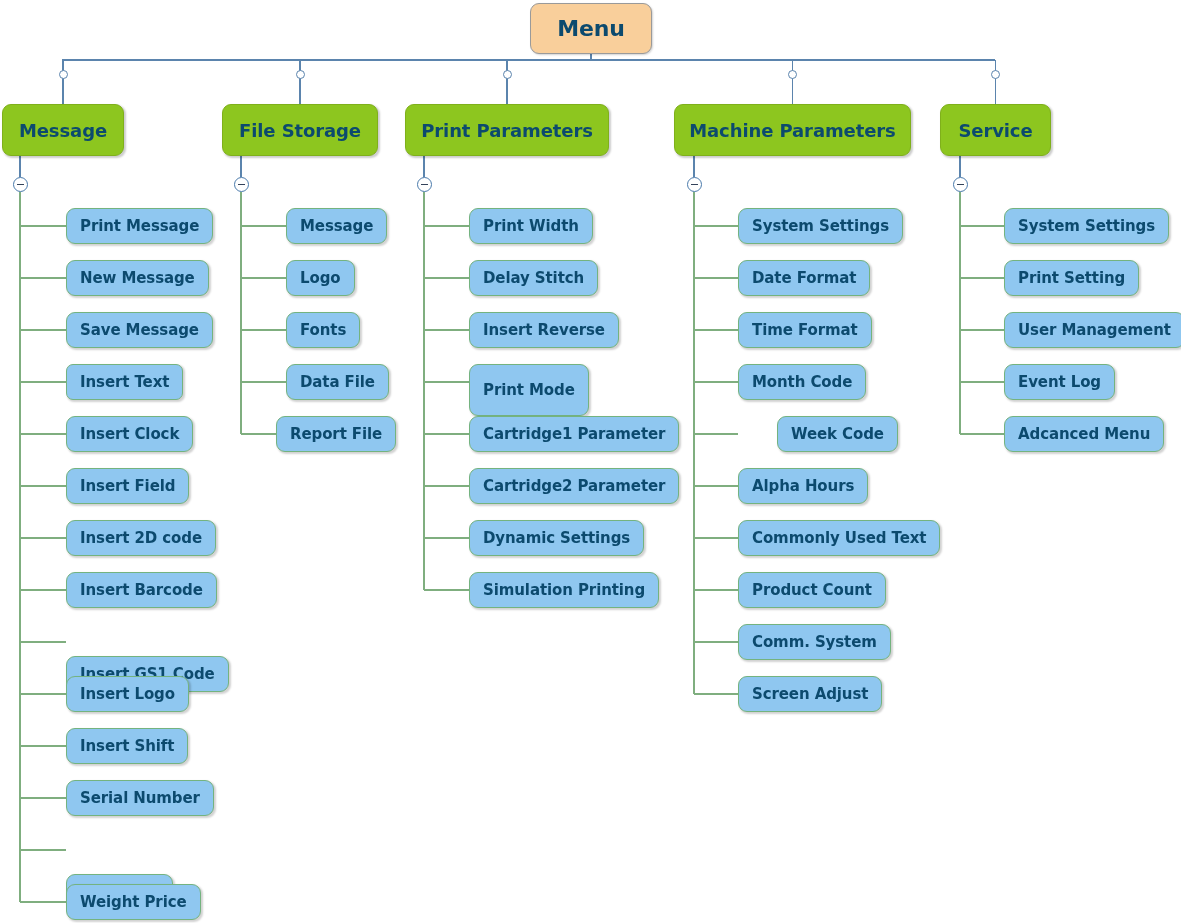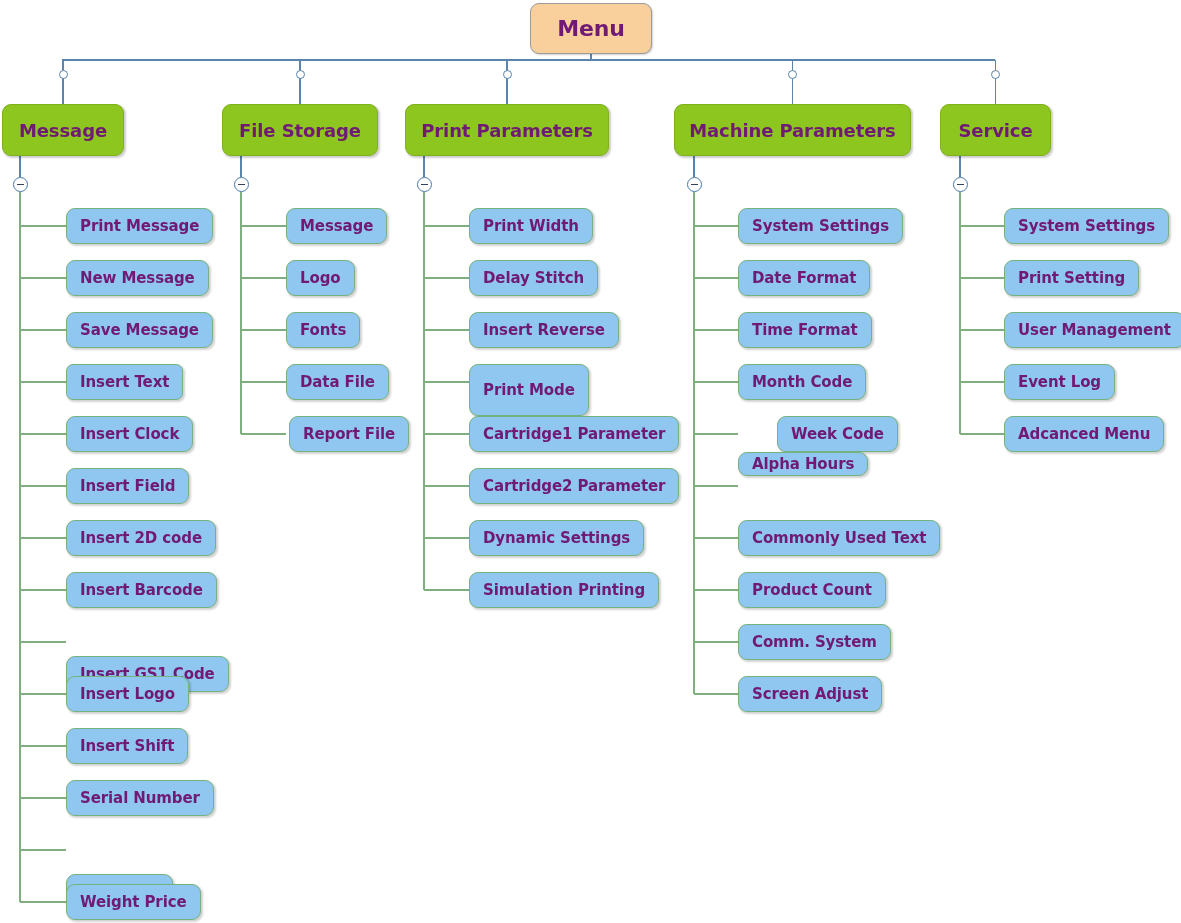--- a/index.html
+++ b/index.html
@@ -29,21 +29,21 @@
 
   
   .node {
     position: absolute;
     box-sizing: border-box;
     display: flex;
     align-items: center;
     justify-content: center;
     white-space: nowrap;
     font-weight: bold;
-    color: #701a75;
+    color: #0c4a6e;
     letter-spacing: -0.1px;
   }
 
   .node-root {
     background: #F9CF9B;
     border: 1.3px solid #9a9a9a;
     border-radius: 9px;
     font-size: 22px;
     box-shadow: 1px 1px 2px rgba(0,0,0,0.18);
   }
@@ -231,21 +231,21 @@
       </div>
       <div class="node node-leaf" style="left: 286px; top: 260px; height: 36px;">
         <span>Logo</span>
       </div>
       <div class="node node-leaf" style="left: 286px; top: 312px; height: 36px;">
         <span>Fonts</span>
       </div>
       <div class="node node-leaf" style="left: 286px; top: 364px; height: 36px;">
         <span>Data File</span>
       </div>
-      <div class="node node-leaf" style="left: 289px; top: 416px; height: 36px;">
+      <div class="node node-leaf" style="left: 276px; top: 416px; height: 36px;">
         <span>Report File</span>
       </div>
       <div class="bus-dot" style="left: 502.5px; top: 69.5px;"></div>
       <div class="node node-cat" style="left: 405px; top: 104px; width: 204px; height: 52px;">
         <span>Print Parameters</span>
       </div>
       <div class="collapse-toggle" style="left: 416.5px; top: 177px;">
         <div class="bar"></div>
       </div>
       <div class="node node-leaf" style="left: 469px; top: 208px; height: 36px;">
@@ -287,21 +287,21 @@
       </div>
       <div class="node node-leaf" style="left: 738px; top: 312px; height: 36px;">
         <span>Time Format</span>
       </div>
       <div class="node node-leaf" style="left: 738px; top: 364px; height: 36px;">
         <span>Month Code</span>
       </div>
       <div class="node node-leaf" style="left: 737px; top: 416px; height: 36px; margin-left: 40px;">
         <span>Week Code</span>
       </div>
-      <div class="node node-leaf" style="left: 738px; top: 452px; height: 24px;">
+      <div class="node node-leaf" style="left: 738px; top: 468px; height: 36px;">
         <span>Alpha Hours</span>
       </div>
       <div class="node node-leaf" style="left: 738px; top: 520px; height: 36px;">
         <span>Commonly Used Text</span>
       </div>
       <div class="node node-leaf" style="left: 738px; top: 572px; height: 36px;">
         <span>Product Count</span>
       </div>
       <div class="node node-leaf" style="left: 738px; top: 624px; height: 36px;">
         <span>Comm. System</span>

